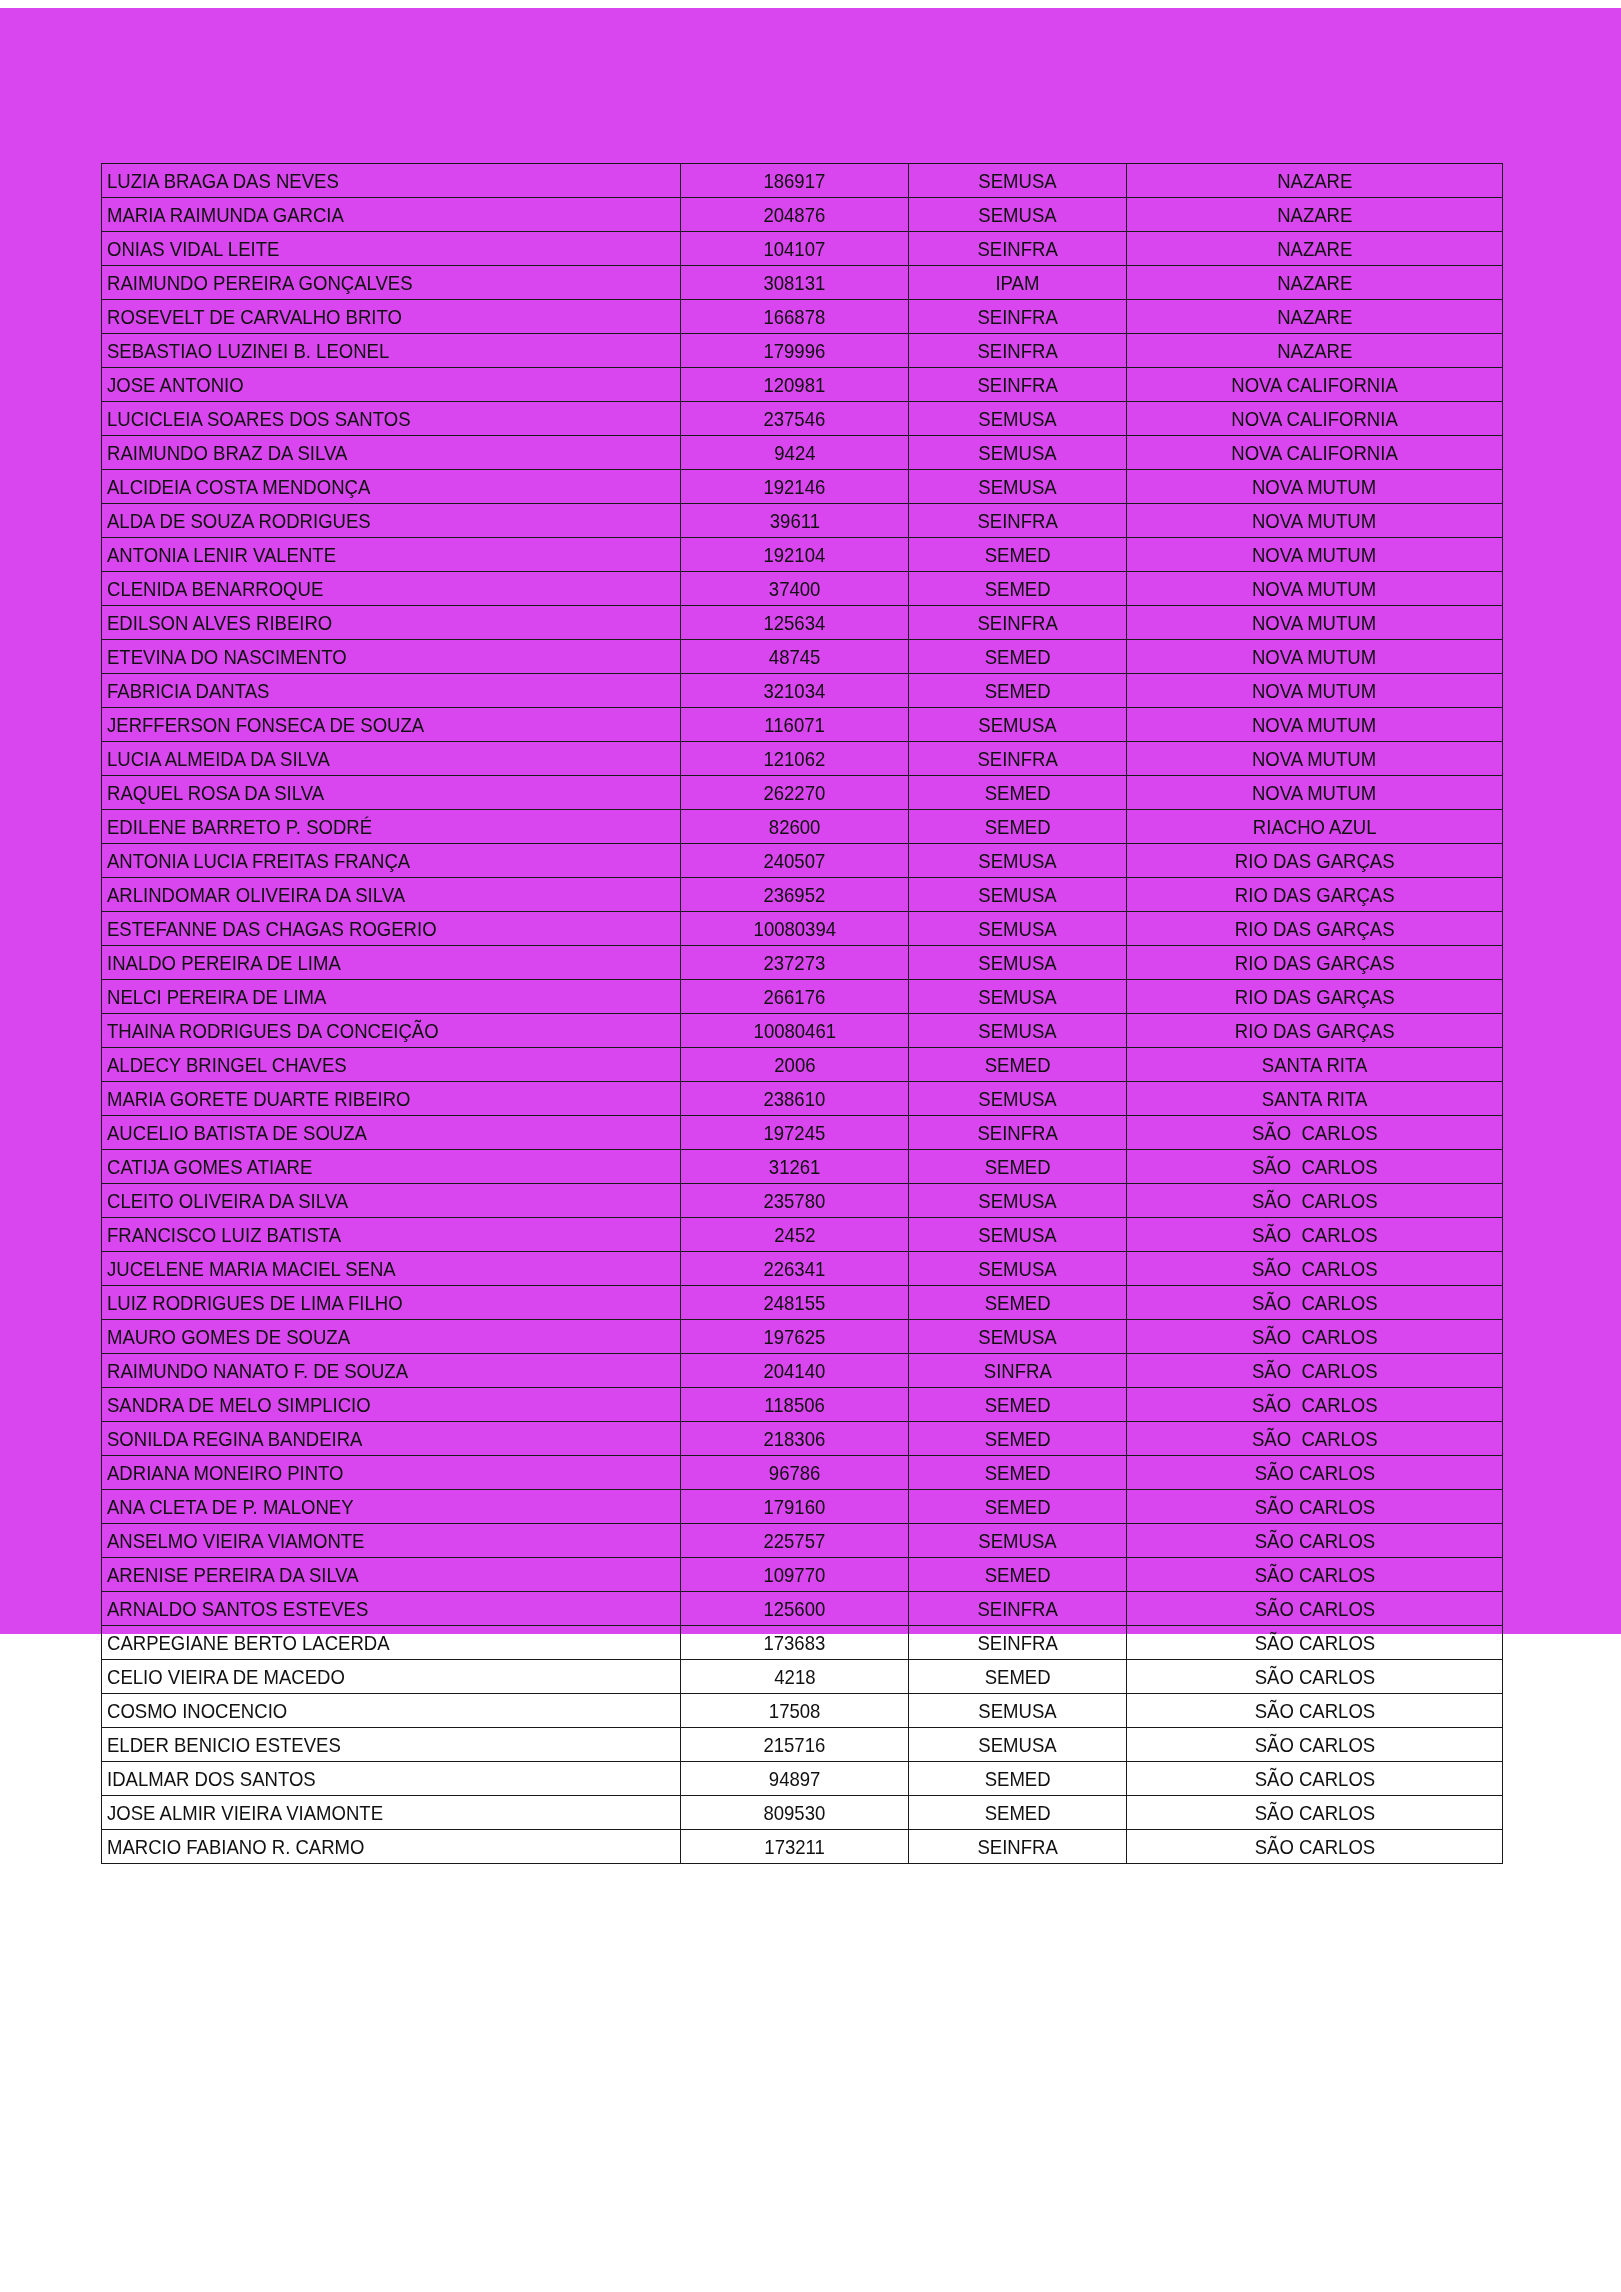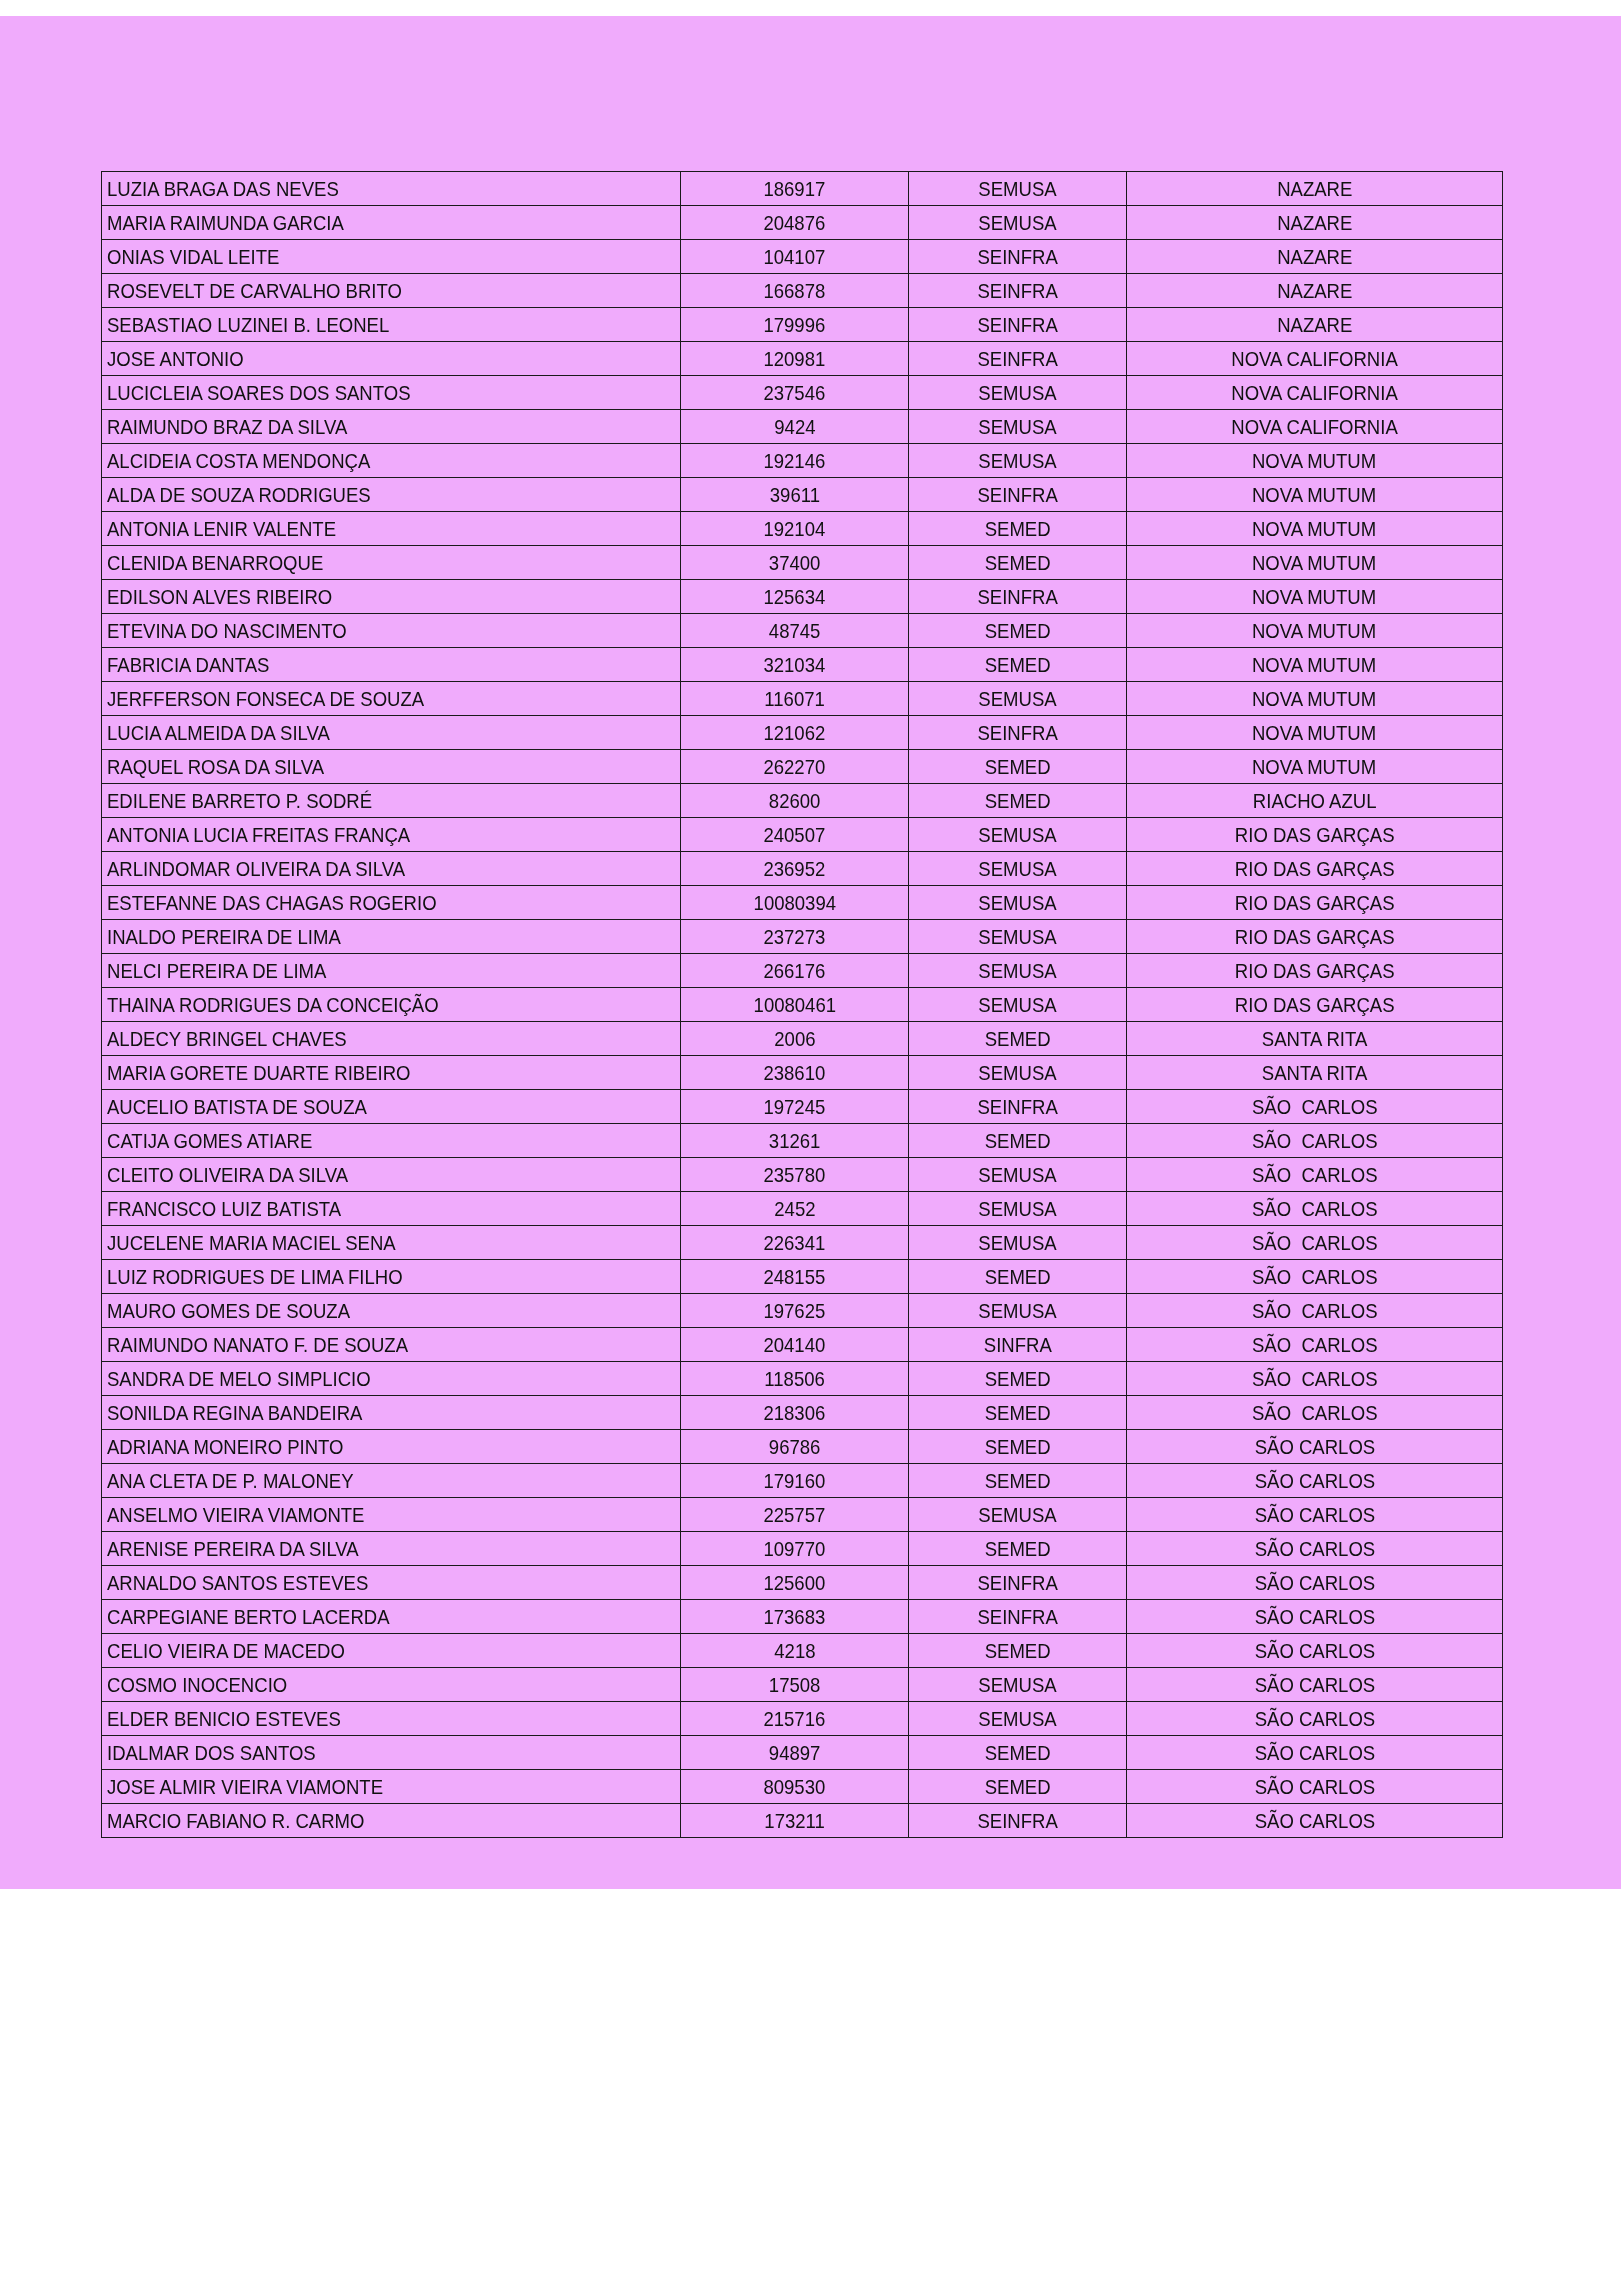--- a/index.html
+++ b/index.html
@@ -10,23 +10,23 @@
   body {
     width: 1621px;
     height: 2293px;
     position: relative;
     overflow: hidden;
     font-family: "Liberation Sans", "DejaVu Sans", sans-serif;
     color: #111111;
   }
   #page {
     position: absolute;
-    left: 0; top: 16px;
-    width: 1621px; height: 1873px;
-    background: #f0abfc;
+    left: 0; top: 8px;
+    width: 1621px; height: 1626px;
+    background: #d946ef;
   }
   table.roster {
     position: absolute;
     left: 101px;
     top: 155px;
     width: 1402px;
     border-collapse: collapse;
     table-layout: fixed;
   }
   table.roster col.c-name { width: 579px; }
@@ -85,20 +85,26 @@
           <td class="dept"><span class="txt">SEMUSA</span></td>
           <td class="loc"><span class="txt">NAZARE</span></td>
         </tr>
         <tr>
           <td class="name"><span class="txt">ONIAS VIDAL LEITE</span></td>
           <td class="id"><span class="txt">104107</span></td>
           <td class="dept"><span class="txt">SEINFRA</span></td>
           <td class="loc"><span class="txt">NAZARE</span></td>
         </tr>
         <tr>
+          <td class="name"><span class="txt">RAIMUNDO PEREIRA GONÇALVES</span></td>
+          <td class="id"><span class="txt">308131</span></td>
+          <td class="dept"><span class="txt">IPAM</span></td>
+          <td class="loc"><span class="txt">NAZARE</span></td>
+        </tr>
+        <tr>
           <td class="name"><span class="txt">ROSEVELT DE CARVALHO BRITO</span></td>
           <td class="id"><span class="txt">166878</span></td>
           <td class="dept"><span class="txt">SEINFRA</span></td>
           <td class="loc"><span class="txt">NAZARE</span></td>
         </tr>
         <tr>
           <td class="name"><span class="txt">SEBASTIAO LUZINEI B. LEONEL</span></td>
           <td class="id"><span class="txt">179996</span></td>
           <td class="dept"><span class="txt">SEINFRA</span></td>
           <td class="loc"><span class="txt">NAZARE</span></td>

